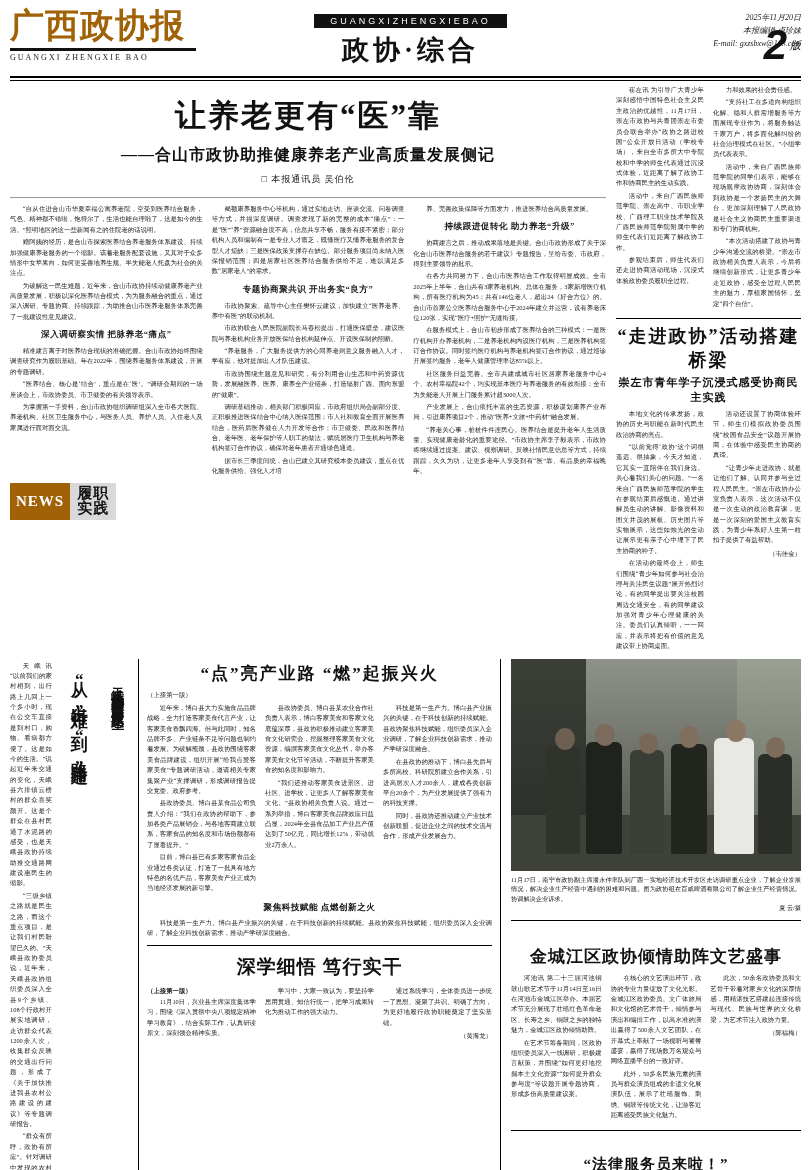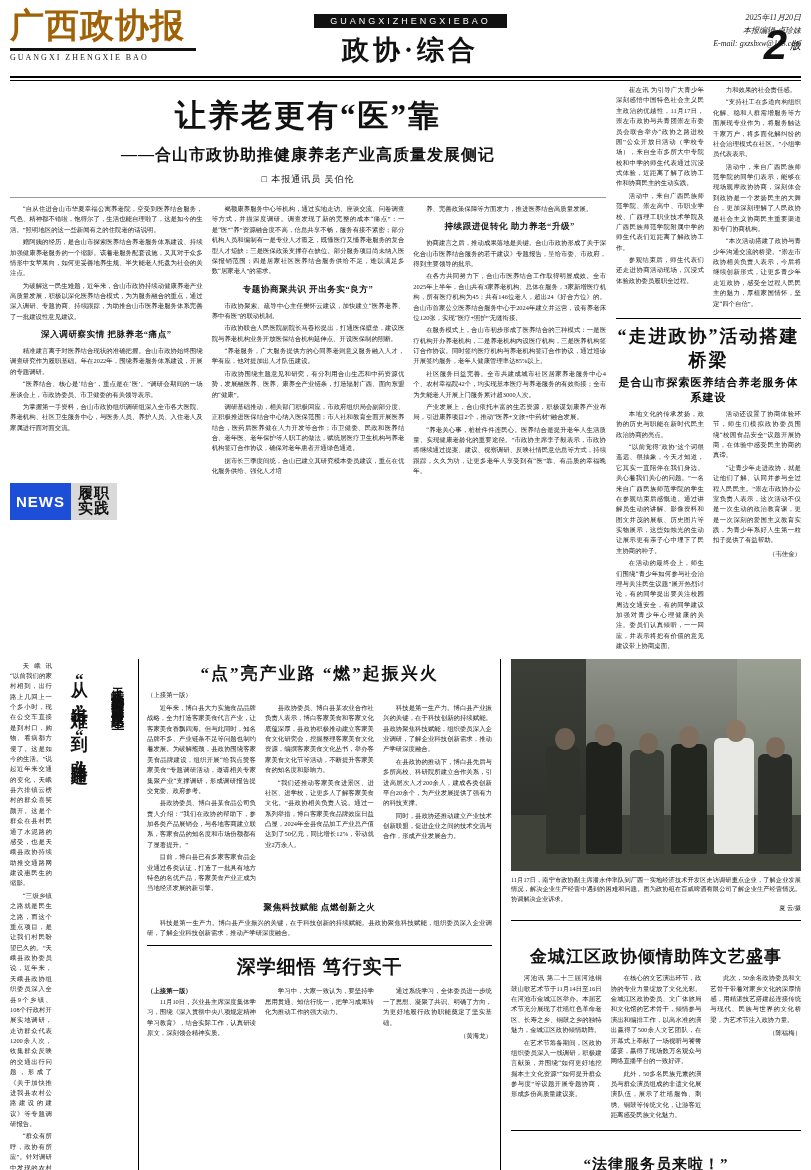--- a/index.html
+++ b/index.html
@@ -49,21 +49,21 @@
   .cols { display:flex; gap:9px; margin-top:6px; }
   .col { font-size:6.4px; line-height:1.62; text-align:justify; color:#1a1a1a; }
   .col p { margin:0 0 2px; text-indent:2em; }
   .subhead { font-weight:bold; font-size:8.6px; text-align:center; margin:6px 0 4px; letter-spacing:.5px;}
 
   hr.sep { border:0; border-top:1px solid #000; margin:7px 0 5px; }
   hr.thin { border:0; border-top:1px solid #999; margin:5px 0 4px; }
 
   
   .badge-row { display:flex; align-items:stretch; margin-top:4px; }
-  .news-badge { background:#1d4ed8; color:#fff; font-family:Liberation Sans, sans-serif;
+  .news-badge { background:#a16207; color:#fff; font-family:Liberation Serif, serif;
      font-weight:bold; font-size:15px; padding:5px 6px; letter-spacing:1px; display:flex; align-items:center;}
   .badge-cn { background:#d9d9d9; color:#111; font-weight:bold; font-size:15px;
      padding:3px 7px; line-height:1.05; letter-spacing:1px; display:flex; align-items:center;}
 
   
   .feat-title { font-size:18px; font-weight:bold; text-align:center; letter-spacing:2px; margin:5px 0 3px;}
   .feat-sub { font-size:11px; font-weight:bold; text-align:center; letter-spacing:1px; margin-bottom:4px;}
   .sig { text-align:right; font-size:6.4px; margin-top:3px; }
 
   
@@ -176,21 +176,21 @@
         </div>
         <div class="col" style="flex:1">
           <p>力和效果的社会责任感。</p>
           <p>“支持社工在多道向构组织化解、稳和人群需增服务等方面展现专业作为，将服务触达千家万户，将多面化解纠纷的社会治理模式在社区。”小组学员代表表示。</p>
           <p>活动中，来自广西民族师范学院的同学们表示，能够在现场观摩政协协商，深刻体会到政协是一个发扬民主的大舞台，更加深刻理解了人民政协是社会主义协商民主重要渠道和专门协商机构。</p>
           <p>“本次活动搭建了政协与青少年沟通交流的桥梁。”崇左市政协相关负责人表示，今后将继续创新形式，让更多青少年走近政协，感受全过程人民民主的魅力，厚植家国情怀，坚定“四个自信”。</p>
         </div>
       </div>
       <hr class="sep">
       <div class="feat-title">“走进政协”活动搭建桥梁</div>
-      <div class="feat-sub">是合山市探索医养结合养老服务体系建设</div>
+      <div class="feat-sub">崇左市青年学子沉浸式感受协商民主实践</div>
       <div class="cols" style="margin-top:2px;">
         <div class="col" style="flex:1">
           <p>本地文化的传承发扬，政协的历史与职能在新时代民主政治协商的亮点。</p>
           <p>“以前觉得‘政协’这个词很遥远、很抽象，今天才知道，它其实一直陪伴在我们身边。关心着我们关心的问题。”一名来自广西民族师范学院的学生在参观结束后感慨道。通过讲解员生动的讲解、影像资料和图文并茂的展板、历史图片等实物展示，这些如烛光的生动让展示更有亲子心中埋下了民主协商的种子。</p>
           <p>在活动的最终会上，师生们围绕“青少年如何参与社会治理与关注民生议题”展开热烈讨论，有的同学提出要关注校园周边交通安全，有的同学建议加强对青少年心理健康的关注。委员们认真倾听，一一回应，并表示将把有价值的意见建议带上协商桌面。</p>
         </div>
         <div class="col" style="flex:1">
           <p>活动还设置了协商体验环节，师生们模拟政协委员围绕“校园食品安全”议题开展协商，在体验中感受民主协商的真谛。</p>
           <p>“让青少年走进政协，就是让他们了解、认同并参与全过程人民民主。”崇左市政协办公室负责人表示，这次活动不仅是一次生动的政治教育课，更是一次深刻的爱国主义教育实践，为青少年系好人生第一粒扣子提供了有益帮助。</p>
           <div class="sig">（韦佳金）</div>

